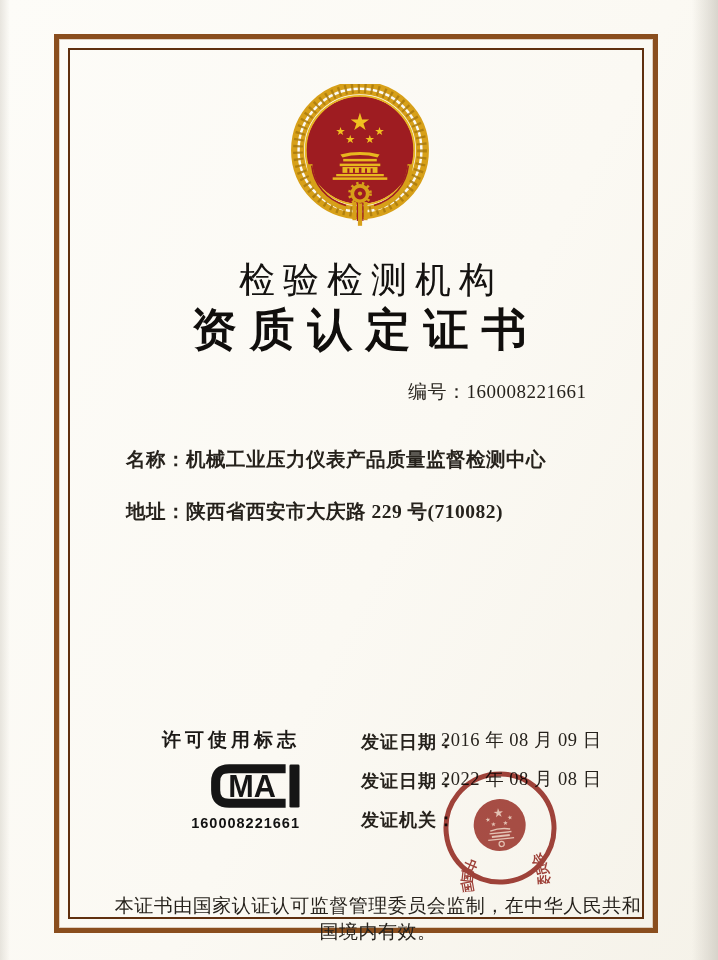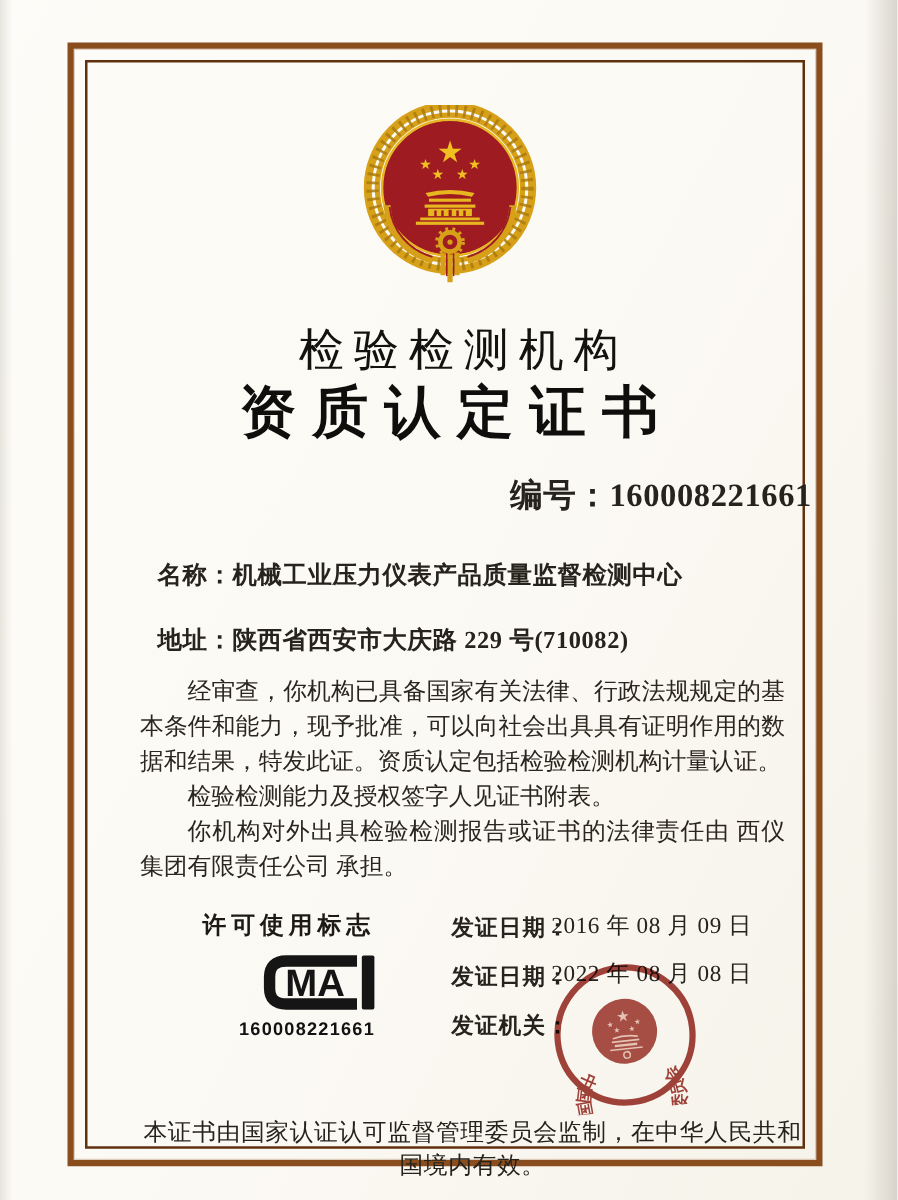--- a/index.html
+++ b/index.html
@@ -41,21 +41,21 @@
     left:0;right:0;top:256px;text-align:center;
     font-size:36px;font-weight:400;letter-spacing:8px;padding-left:24px;
     color:#141210;
   }
   .title2{
     left:0;right:0;top:300px;text-align:center;
     font-size:45px;font-weight:800;letter-spacing:13px;padding-left:13px;
     color:#100e0c;
   }
   .cert-no{
-    left:408px;top:379px;font-size:26px;letter-spacing:.5px;color:#26221c;font-weight:bold;
+    left:408px;top:379px;font-size:19px;letter-spacing:.5px;color:#26221c;
   }
   .field-row{left:126px;font-size:19.5px;font-weight:600;color:#26221c;letter-spacing:.5px;}
   .row-name{top:428px;margin-top:18px;}
   .row-addr{top:498px;}
 
   .body-text{
     left:112px;top:540px;width:516px;
     font-size:19px;line-height:28px;text-align:justify;color:#2a261f;
   }
   .body-text p{margin:0;text-indent:2em;}
@@ -141,25 +141,20 @@
   </svg>
 
   <div class="abs title1">检验检测机构</div>
   <div class="abs title2">资质认定证书</div>
 
   <div class="abs cert-no"><span>编号：</span><span>160008221661</span></div>
 
   <div class="abs field-row row-name"><span>名称：</span><span>机械工业压力仪表产品质量监督检测中心</span></div>
   <div class="abs field-row row-addr"><span>地址：</span><span>陕西省西安市大庆路 229 号(710082)</span></div>
 
-  <div class="abs body-text">
-    <p>经审查，你机构已具备国家有关法律、行政法规规定的基本条件和能力，现予批准，可以向社会出具具有证明作用的数据和结果，特发此证。资质认定包括检验检测机构计量认证。</p>
-    <p>检验检测能力及授权签字人见证书附表。</p>
-    <p>你机构对外出具检验检测报告或证书的法律责任由 西仪集团有限责任公司 承担。</p>
-  </div>
 
   <div class="abs license">
     <div class="license-heading">许可使用标志</div>
     <svg class="cma-svg" viewBox="0 0 96 50" aria-hidden="true">
       <path d="M 81 7 H 22 Q 8 7 8 20.5 V 29.5 Q 8 43 22 43 H 81" fill="none" stroke="#151515" stroke-width="9.5"></path>
       <rect x="85" y="2.5" width="10.5" height="45" rx="1.5" fill="#151515"></rect>
       <text x="46" y="36.5" text-anchor="middle" font-family="Liberation Sans, DejaVu Sans, sans-serif" font-size="32" font-weight="bold" fill="#151515">MA</text>
     </svg>
     <div class="cma-number">160008221661</div>
   </div>

